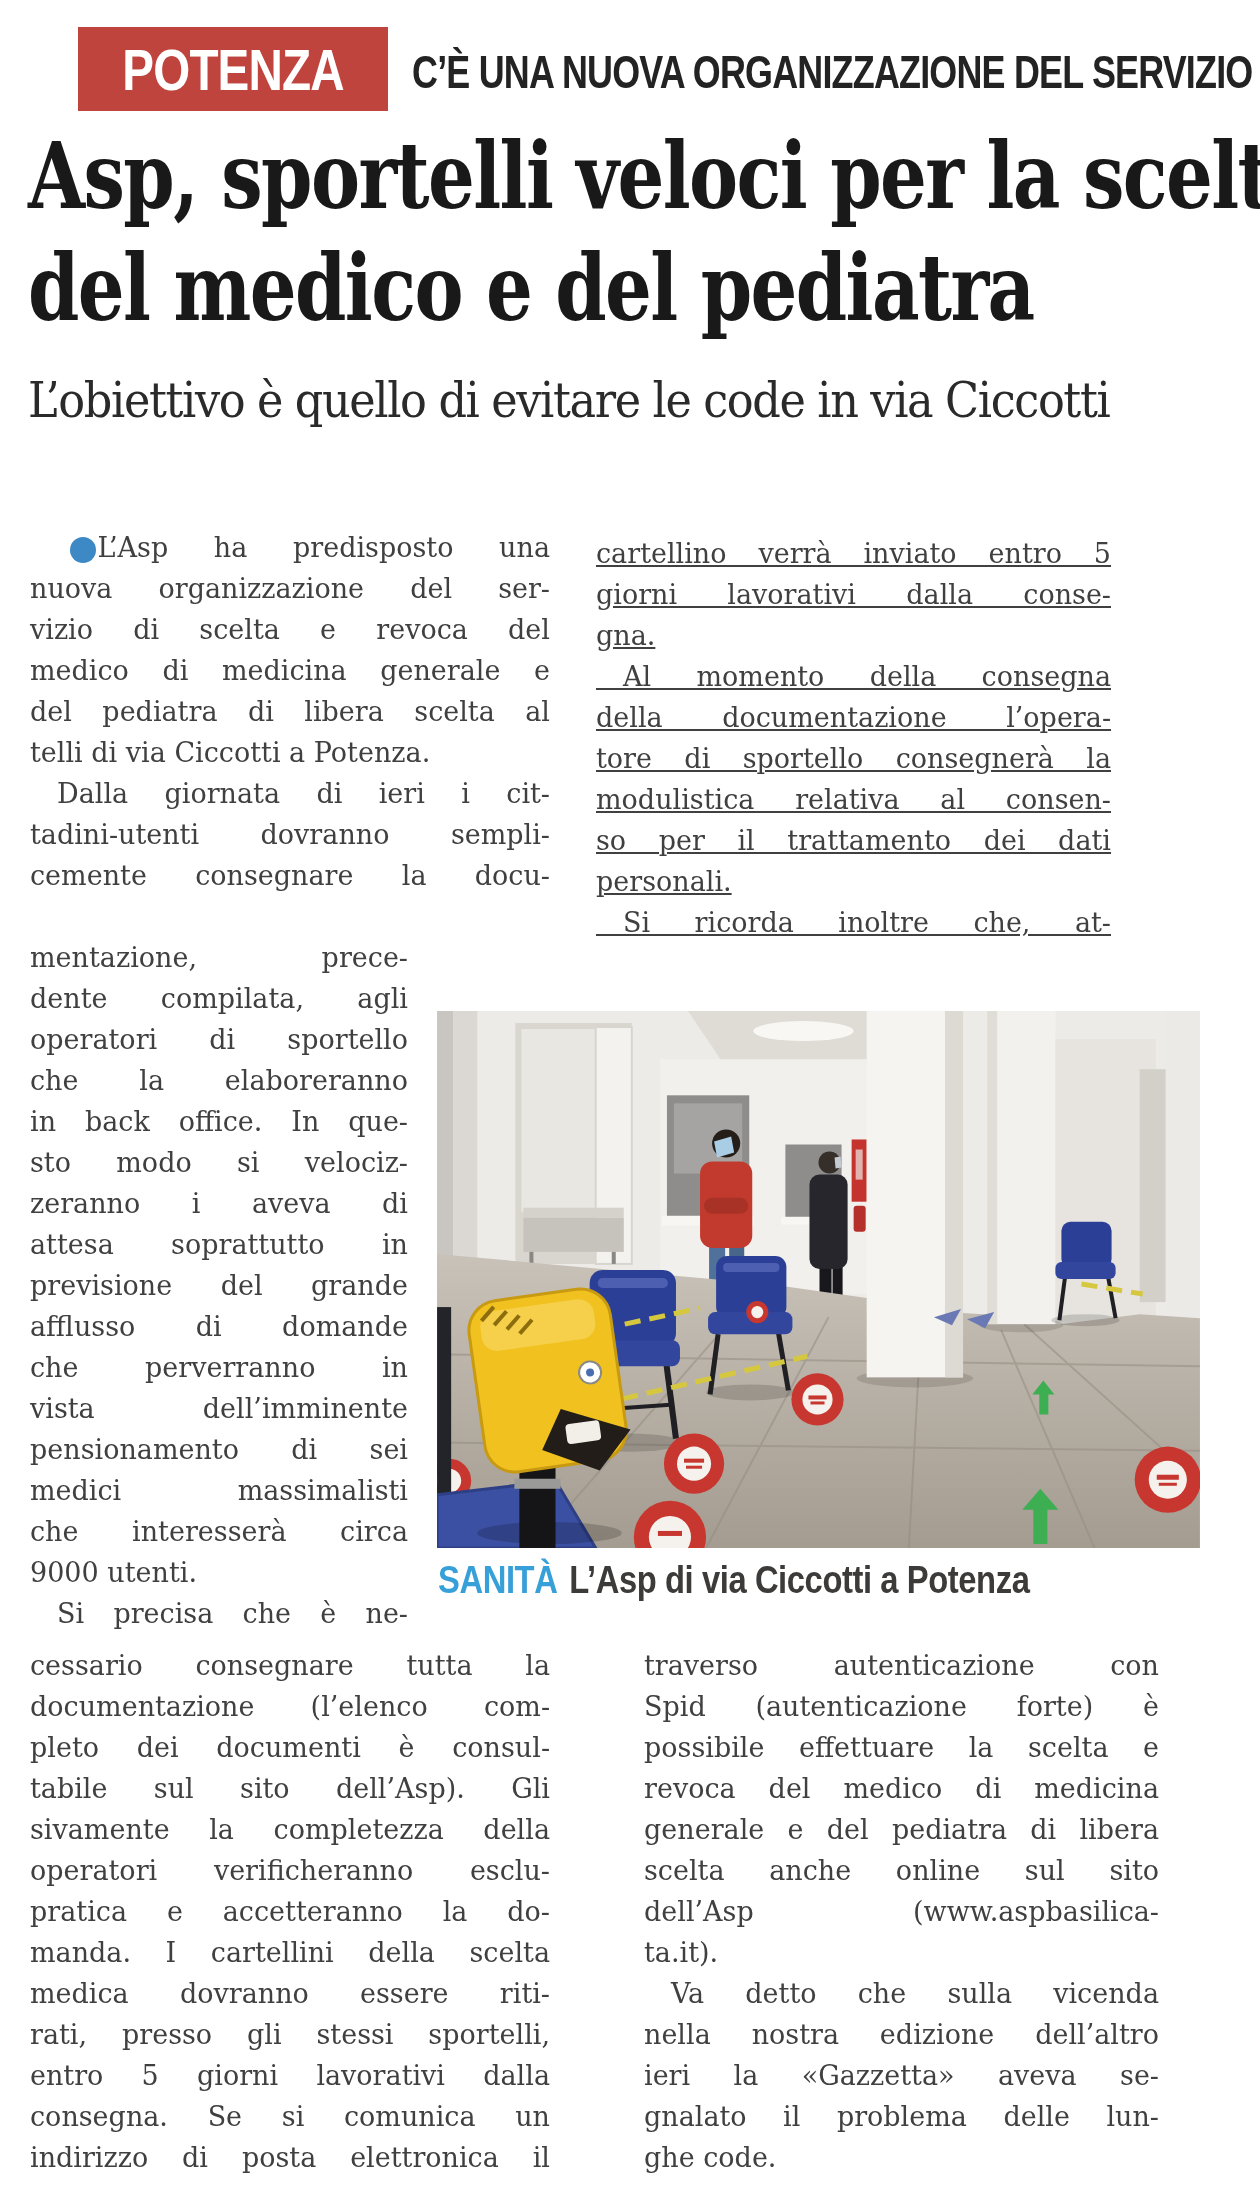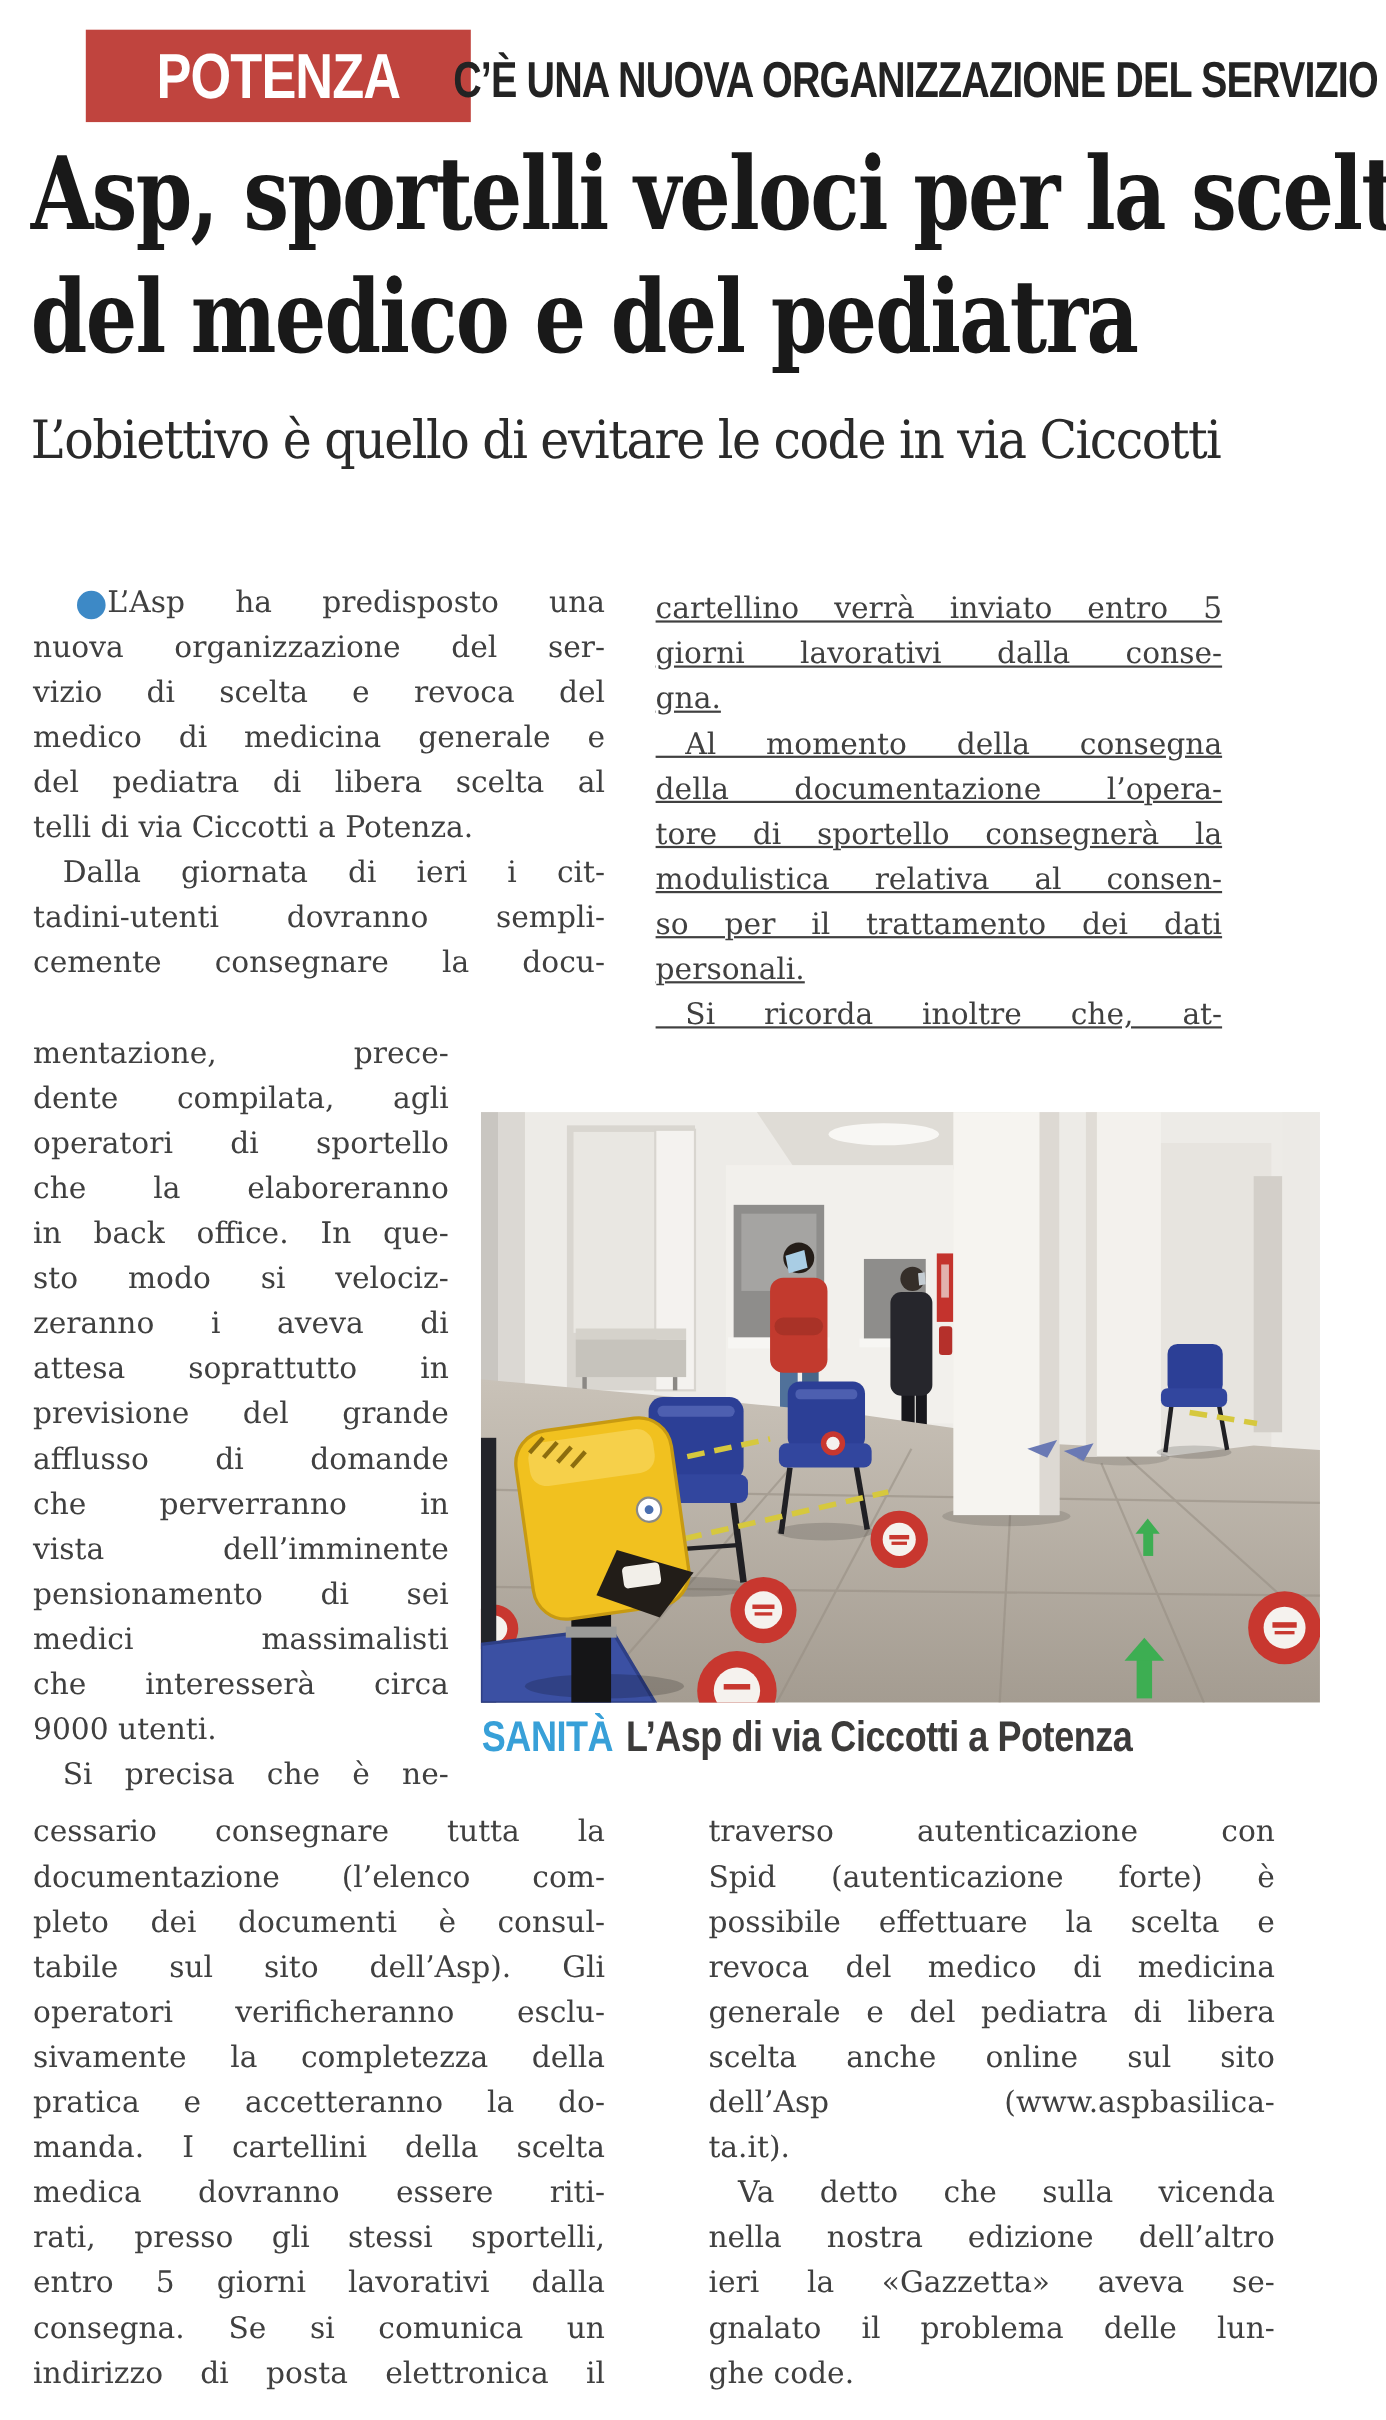--- a/index.html
+++ b/index.html
@@ -1,19 +1,19 @@
 <!DOCTYPE html>
 <html><head>
 <meta charset="utf-8">
 <style>
   html,body{margin:0;padding:0;background:#ffffff;}
   .page{position:relative;width:1260px;height:2200px;background:#ffffff;overflow:hidden;
         font-family:"DejaVu Serif",serif;}
   
-  .badge{position:absolute;left:78px;top:27px;width:350px;height:84px;background:#c0443e;
+  .badge{position:absolute;left:78px;top:27px;width:310px;height:84px;background:#c0443e;
          display:flex;align-items:center;justify-content:center;}
   .badge span{font-family:"Liberation Sans",sans-serif;font-weight:700;font-size:58px;
          color:#ffffff;transform:scaleX(.82);letter-spacing:-1px;}
   .kicker{position:absolute;left:412px;top:39px;font-family:"Liberation Sans",sans-serif;
          font-weight:700;font-size:46px;line-height:66px;color:#232323;white-space:nowrap;
          transform:scaleX(.78);transform-origin:0 0;letter-spacing:-1px;}
   
   .headline{position:absolute;left:28px;top:120px;width:1560px;color:#191919;
          font-weight:700;font-size:92px;line-height:112px;letter-spacing:-2px;
          transform:scaleX(.80);transform-origin:0 0;white-space:nowrap;}
@@ -85,22 +85,22 @@
       <div class="line">medici massimalisti</div>
       <div class="line">che interesserà circa</div>
       <div class="line noj">9000 utenti.</div>
       <div class="line"> Si precisa che è ne-</div>
     </div>
   <div class="col col-left-bottom">
       <div class="line">cessario consegnare tutta la</div>
       <div class="line">documentazione (l’elenco com-</div>
       <div class="line">pleto dei documenti è consul-</div>
       <div class="line">tabile sul sito dell’Asp). Gli</div>
+      <div class="line">sivamente la completezza della</div>
       <div class="line">operatori verificheranno esclu-</div>
-      <div class="line">sivamente la completezza della</div>
       <div class="line">pratica e accetteranno la do-</div>
       <div class="line">manda. I cartellini della scelta</div>
       <div class="line">medica dovranno essere riti-</div>
       <div class="line">rati, presso gli stessi sportelli,</div>
       <div class="line">entro 5 giorni lavorativi dalla</div>
       <div class="line">consegna. Se si comunica un</div>
       <div class="line">indirizzo di posta elettronica il</div>
     </div>
   <div class="col col-right-top">
       <div class="line">cartellino verrà inviato entro 5</div>

